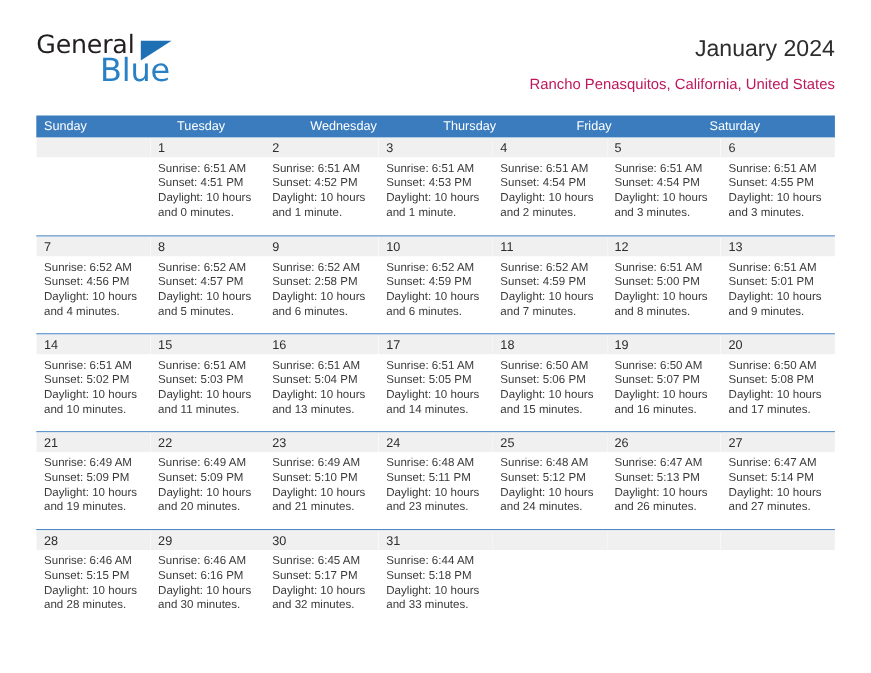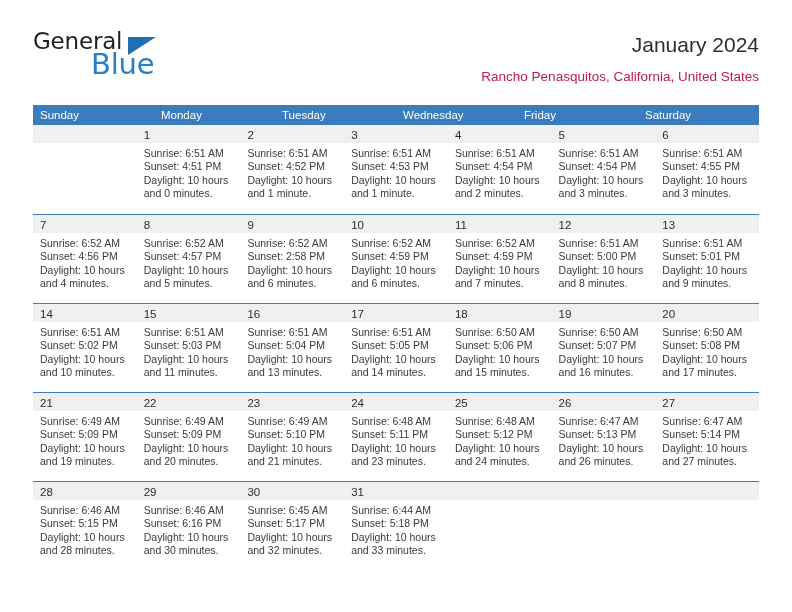--- a/index.html
+++ b/index.html
@@ -167,23 +167,23 @@
     <div class="title-block">
       <div class="month-title">January 2024</div>
       <div class="location-sub">Rancho Penasquitos, California, United States</div>
     </div>
 
   </div>
 
   <div class="calendar">
     <div class="cal-head" id="weekday-row">
         <div class="hcell">Sunday</div>
-        <div class="hcell">Monday</div>
         <div class="hcell">Tuesday</div>
         <div class="hcell">Wednesday</div>
+        <div class="hcell">Thursday</div>
         <div class="hcell">Friday</div>
         <div class="hcell">Saturday</div>
       </div>
     <div id="weeks-container">
         <div class="week">
           <div class="daycell empty">
             <div class="daynum-band"><span class="daynum"></span></div>
             <div class="daybody"></div>
           </div>
           <div class="daycell">

